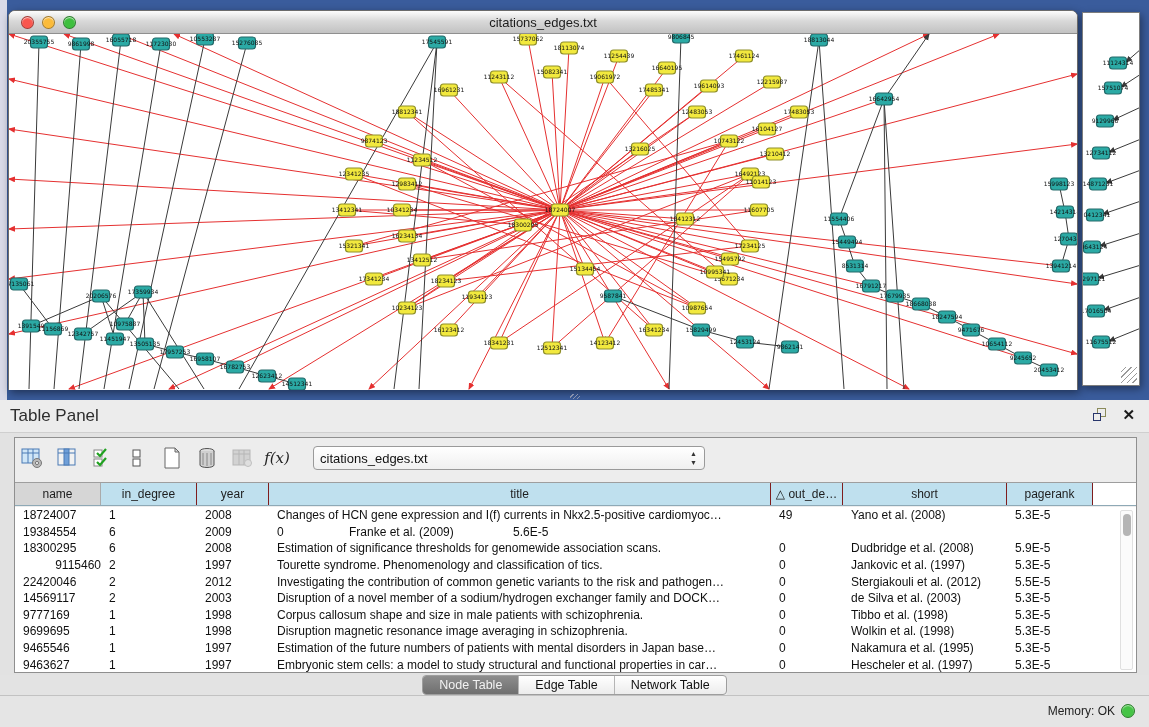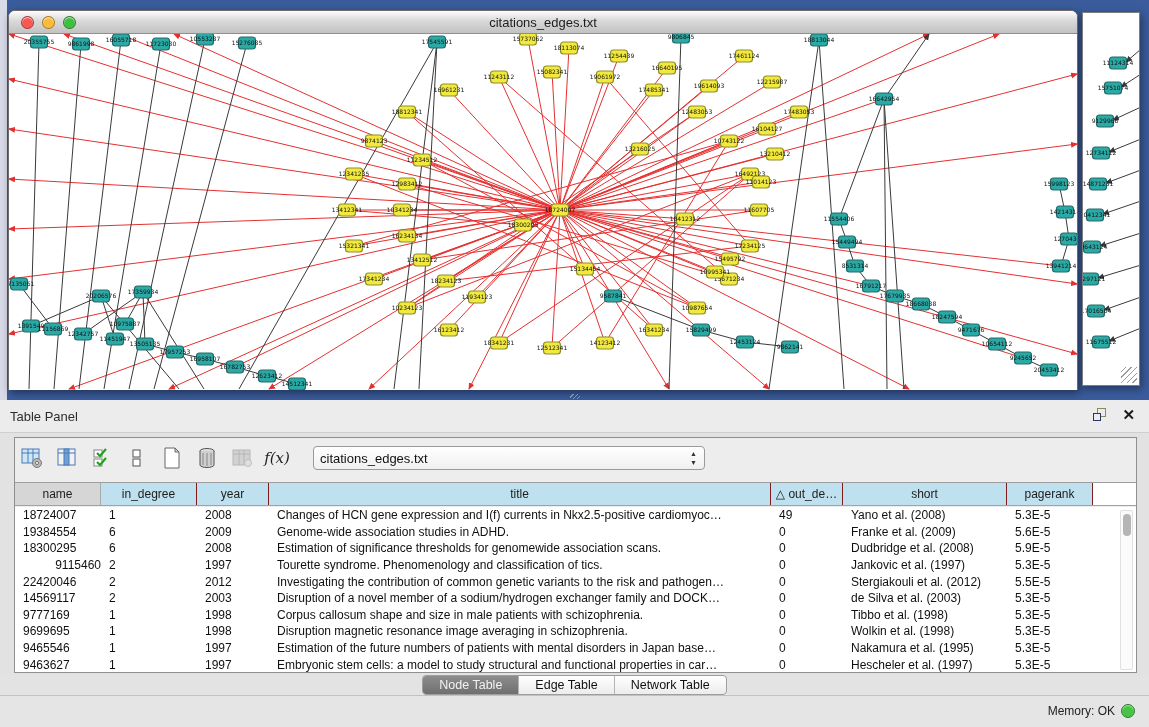--- a/index.html
+++ b/index.html
@@ -26,21 +26,21 @@
   .grip { position:absolute; right:2px; bottom:2px; width:16px; height:16px;
     background:repeating-linear-gradient(135deg,transparent 0 3px,#9a9a9a 3px 4px); }
 
   
   .split-grip { position:absolute; left:570px; top:394px; width:10px; height:5px;
     background:repeating-linear-gradient(135deg,transparent 0 2px,#8a93ad 2px 3px); }
 
   
   .panel-header { position:absolute; left:0; top:400px; width:1149px; height:33px; background:#ececec;
     border-bottom:1px solid #cfcfcf; display:flex; align-items:center; }
-  .panel-title { margin-left:10px; font-size:13px; color:#2e2e2e; }
+  .panel-title { margin-left:10px; font-size:17px; color:#2e2e2e; }
   .panel-header-icons { position:absolute; right:14px; top:7px; display:flex; gap:14px; align-items:center; }
   .float-icon { position:relative; width:16px; height:16px; }
   .float-icon .sq1 { position:absolute; left:5px; top:1px; width:9px; height:9px; border:1.5px solid #8a8a5a; background:#ececec; }
   .float-icon .sq2 { position:absolute; left:1px; top:6px; width:8px; height:8px; border:1.5px solid #27356b; background:#ececec; }
   .close-x { font-size:15px; font-weight:bold; color:#1a1a1a; line-height:16px; cursor:default; }
 
   .panel-body { position:absolute; left:0; top:433px; width:1149px; height:242px; background:#e2e2e2; }
   .box { position:absolute; left:14px; top:4px; width:1123px; height:236px; border:1px solid #8f8f8f; background:#ededed; }
   .toolbar { position:absolute; left:0; top:0; right:0; height:40px; display:flex; align-items:center; gap:13px; padding-left:6px; }
   .tool { width:22px; height:22px; display:flex; align-items:center; justify-content:center; }
@@ -776,21 +776,20 @@
           <div class="td" style="width: 72px; flex: 0 0 72px;">2008</div>
           <div class="td" style="width: 502px; flex: 0 0 502px;">Changes of HCN gene expression and I(f) currents in Nkx2.5-positive cardiomyoc…</div>
           <div class="td" style="width: 72px; flex: 0 0 72px;">49</div>
           <div class="td" style="width: 164px; flex: 0 0 164px;">Yano et al. (2008)</div>
           <div class="td" style="width: 86px; flex: 0 0 86px;">5.3E-5</div>
         </div>
         <div class="tr">
           <div class="td" style="width: 86px; flex: 0 0 86px;">19384554</div>
           <div class="td" style="width: 96px; flex: 0 0 96px;">6</div>
           <div class="td" style="width: 72px; flex: 0 0 72px;">2009</div>
-          <div class="td" style="width: 502px; flex: 0 0 502px;">Genome-wide association studies in ADHD.</div>
           <div class="td" style="width: 72px; flex: 0 0 72px;">0</div>
           <div class="td" style="width: 164px; flex: 0 0 164px;">Franke et al. (2009)</div>
           <div class="td" style="width: 86px; flex: 0 0 86px;">5.6E-5</div>
         </div>
         <div class="tr">
           <div class="td" style="width: 86px; flex: 0 0 86px;">18300295</div>
           <div class="td" style="width: 96px; flex: 0 0 96px;">6</div>
           <div class="td" style="width: 72px; flex: 0 0 72px;">2008</div>
           <div class="td" style="width: 502px; flex: 0 0 502px;">Estimation of significance thresholds for genomewide association scans.</div>
           <div class="td" style="width: 72px; flex: 0 0 72px;">0</div>

